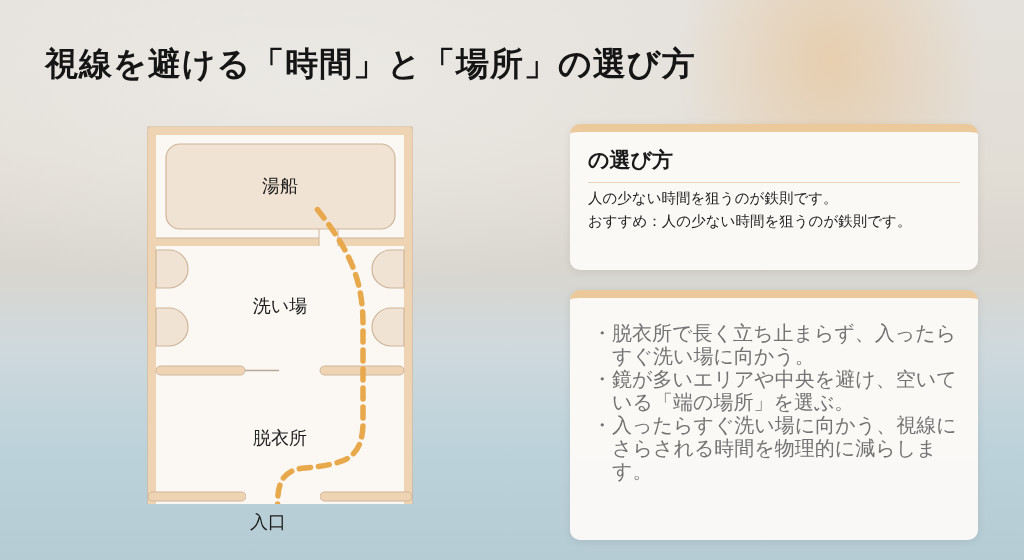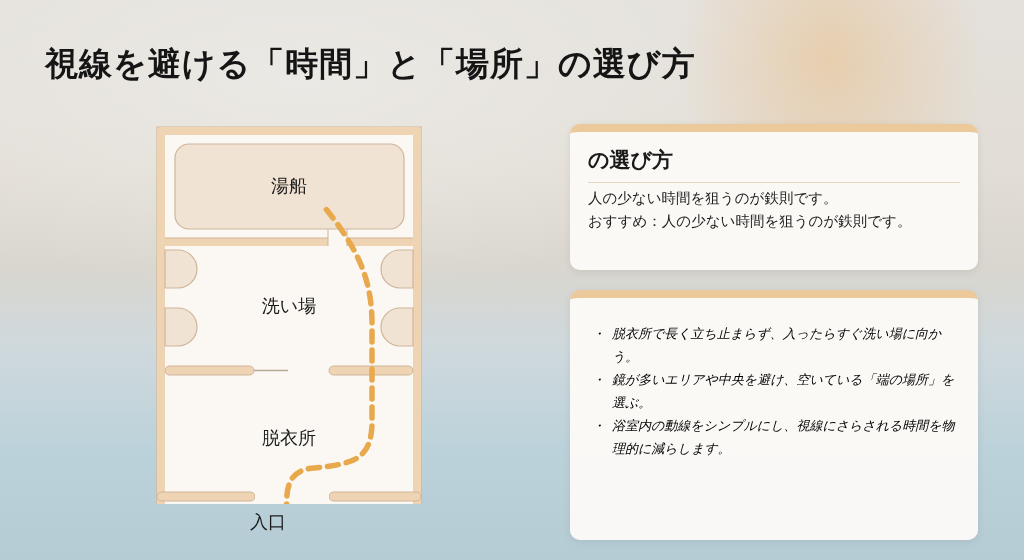--- a/index.html
+++ b/index.html
@@ -11,21 +11,21 @@
       radial-gradient(ellipse 700px 260px at 300px 80px, rgba(236,234,230,0.9), rgba(236,234,230,0) 80%),
       linear-gradient(180deg, #e4e1dc 0%, #e2ddd5 30%, #d9d6cf 48%, #cfd9dd 62%, #bcd2da 80%, #b6ccd4 100%);
   }
   .title {
     position: absolute; left: 45px; top: 42px;
     font-family: "DejaVu Serif", "Liberation Serif", serif;
     font-size: 33px; font-weight: bold; color: #151515; letter-spacing: 1px;
     white-space: nowrap;
   }
   
-  .plan { position: absolute; left: 154px; top: 124px; width: 270px; height: 380px; }
+  .plan { position: absolute; left: 145px; top: 124px; width: 270px; height: 380px; }
   .plan svg { position: absolute; left: 0; top: 0; }
   .room-label {
     position: absolute; font-size: 18px; color: #1b1b1b; transform: translateX(-50%);
     white-space: nowrap;
   }
   .entrance-label {
     position: absolute; left: 268px; top: 510px; transform: translateX(-50%);
     font-size: 18px; color: #1b1b1b; white-space: nowrap;
   }
   
@@ -41,21 +41,21 @@
   .card.time { top: 124px; height: 146px; }
   .card.place { top: 290px; height: 250px; }
   .card h2 {
     margin: 0; font-family: "DejaVu Serif", "Liberation Serif", serif;
     font-size: 21px; font-weight: bold; color: #1a1a1a; padding-bottom: 8px;
     border-bottom: 1.5px solid #e8d5bd;
   }
   .card .body { font-size: 14.5px; color: #1d1d1d; line-height: 23px; margin-top: 4px; }
   .card ul { list-style: none; margin: 10px 0 0 0; padding: 0; }
   .card li {
-    font-size: 13px; color: #000000; line-height: 23px; padding-left: 24px; position: relative; font-style: italic;
+    font-size: 20px; color: #737373; line-height: 23px; padding-left: 24px; position: relative;
   }
   .card li::before {
     content: "・"; position: absolute; left: 4px; top: 0;
   }
 </style>
 </head>
 <body>
 
 <div class="title">視線を避ける「時間」と「場所」の選び方</div>
 
@@ -102,15 +102,15 @@
   <div class="body">
     <div>人の少ない時間を狙うのが鉄則です。</div>
     <div>おすすめ：人の少ない時間を狙うのが鉄則です。</div>
   </div>
 </div>
 
 <div class="card place">
   <ul>
     <li>脱衣所で長く立ち止まらず、入ったらすぐ洗い場に向かう。</li>
     <li>鏡が多いエリアや中央を避け、空いている「端の場所」を選ぶ。</li>
-    <li>浴室内の動線をシンプルにし、視線にさらされる時間を物理的に減らします。</li>
+    <li>入ったらすぐ洗い場に向かう、視線にさらされる時間を物理的に減らします。</li>
   </ul>
 </div>
 
 </body></html>

